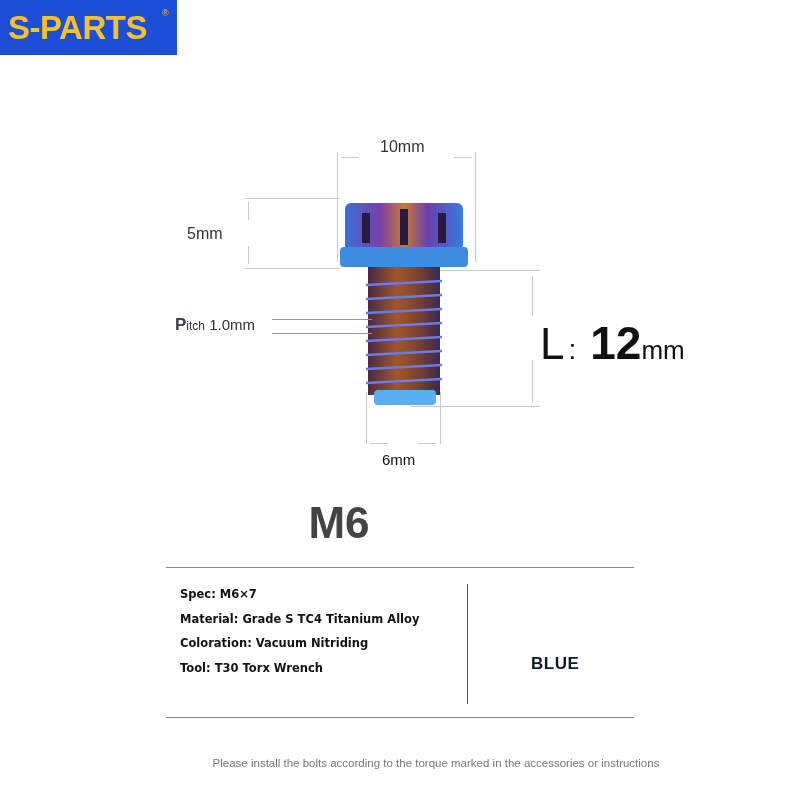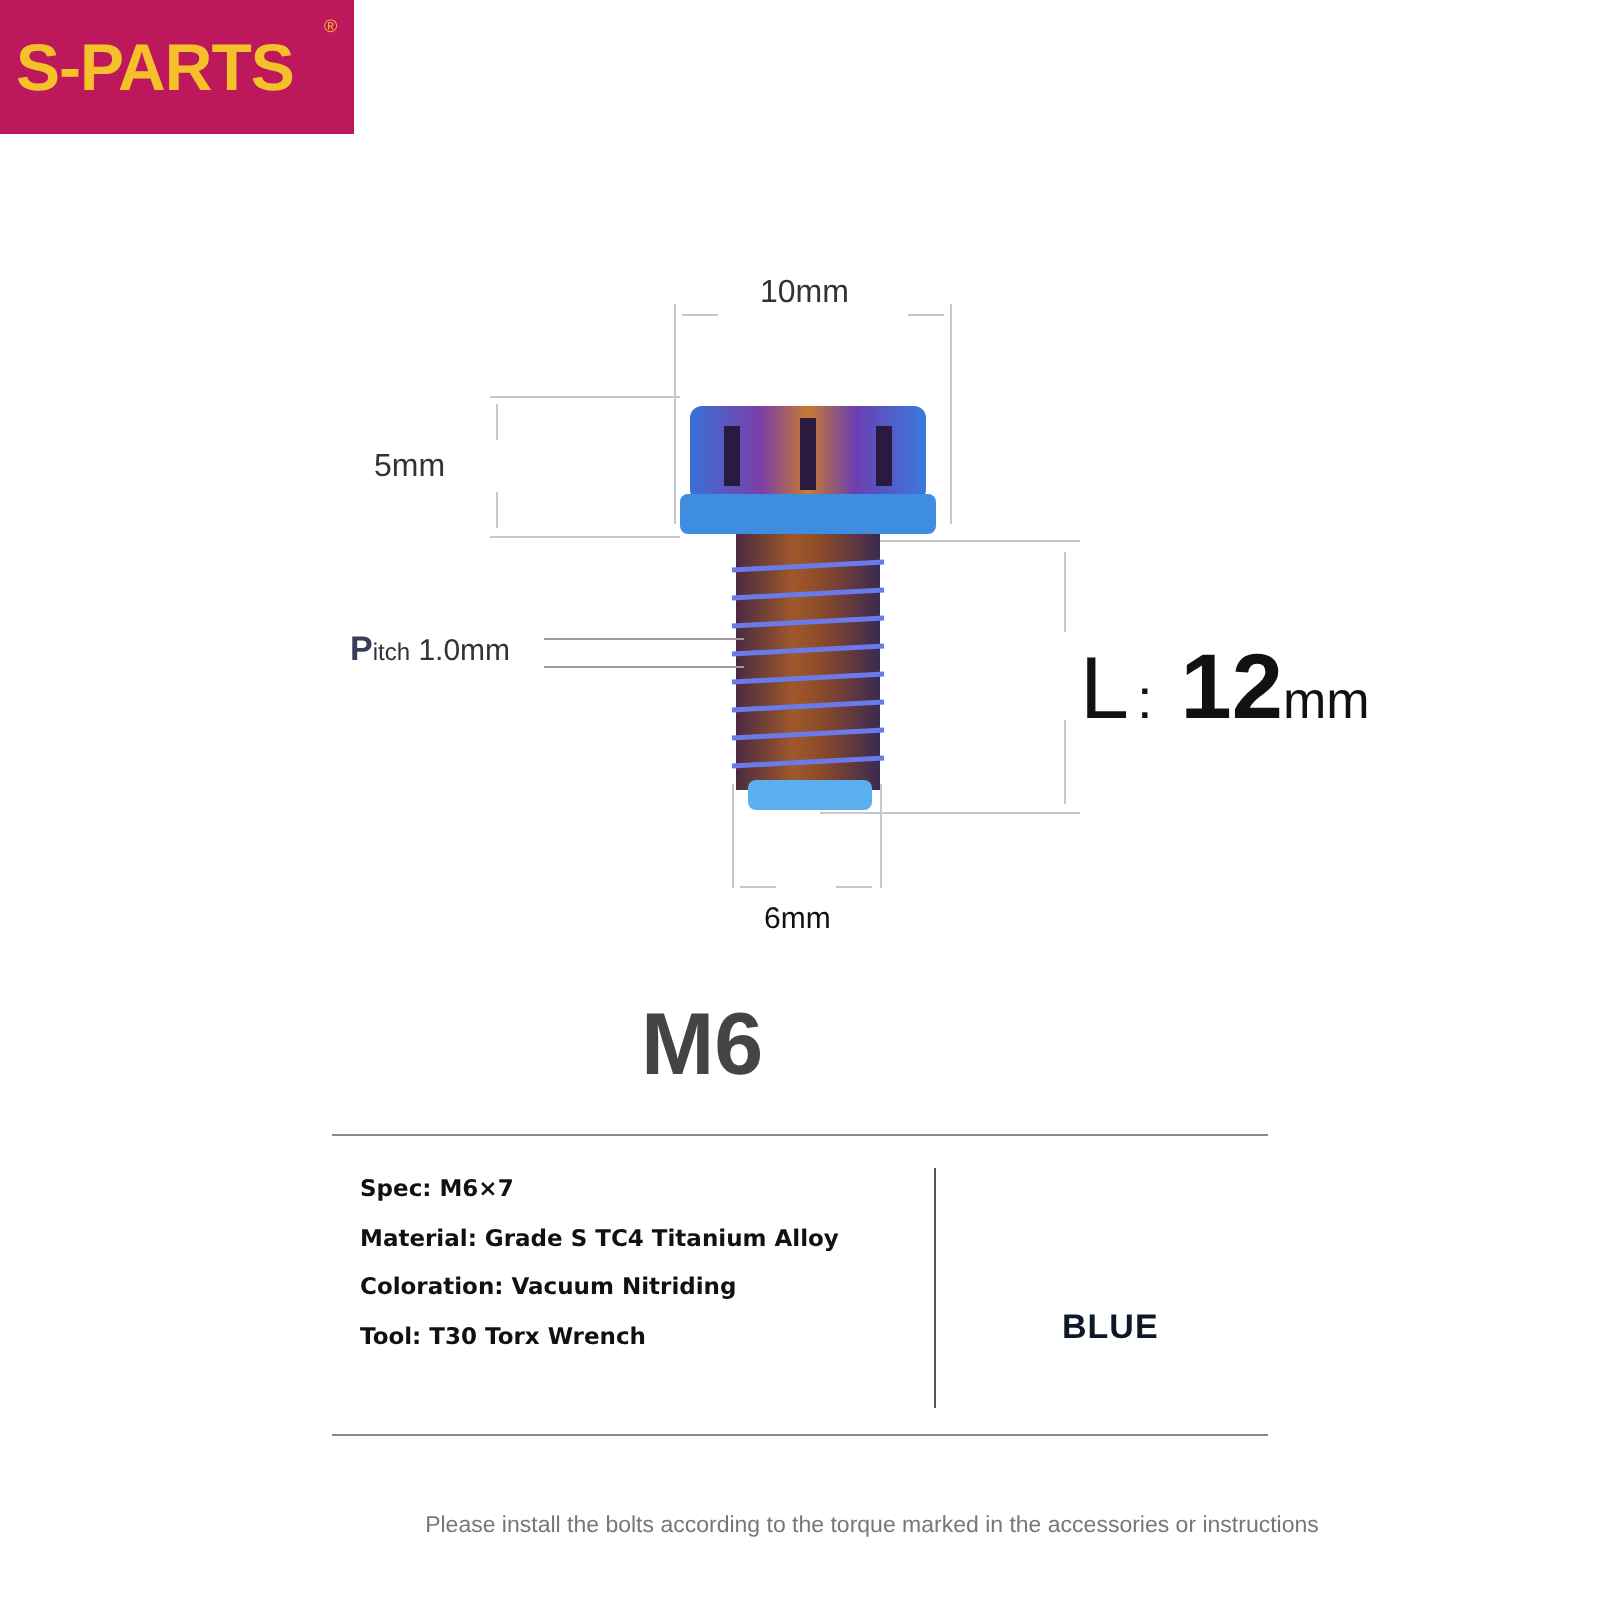--- a/index.html
+++ b/index.html
@@ -1,23 +1,23 @@
 <!DOCTYPE html>
 <html><head>
 <meta charset="utf-8">
 <style>
   html,body{margin:0;padding:0;}
   body{width:800px;height:800px;position:relative;background:#ffffff;overflow:hidden;font-family:"Liberation Sans",sans-serif;}
-  .logo{position:absolute;left:0;top:0;width:177px;height:67px;background:#be185d;display:flex;align-items:center;}
+  .logo{position:absolute;left:0;top:0;width:177px;height:55px;background:#1d4ed8;display:flex;align-items:center;}
   .logo-text{color:#f4c12a;font-weight:bold;font-size:33px;letter-spacing:-0.5px;margin-left:8px;font-family:"Liberation Sans",sans-serif;}
   .logo-reg{position:absolute;left:162px;top:8px;color:#f4c12a;font-size:9px;}
   .dim-label{position:absolute;color:#333;font-size:16px;}
   .dline{position:absolute;background:#c8c8d0;}
   .bolt{position:absolute;}
-  .m6{position:absolute;left:12px;width:678px;top:498px;text-align:center;font-size:44px;font-weight:bold;color:#444;}
+  .m6{position:absolute;left:0;width:678px;top:498px;text-align:center;font-size:44px;font-weight:bold;color:#444;}
   .hr{position:absolute;left:166px;width:468px;height:1px;background:#888;}
   .spec{position:absolute;left:180px;top:582px;font-family:"DejaVu Sans",sans-serif;font-weight:bold;font-size:11.5px;color:#111;line-height:24.5px;}
   .vsep{position:absolute;left:467px;top:584px;width:1px;height:120px;background:#555;}
   .color-label{position:absolute;left:531px;top:654px;font-size:17px;font-weight:bold;color:#0f172a;letter-spacing:0.5px;}
   .footer{position:absolute;left:0;width:800px;top:757px;text-align:center;font-size:11.5px;color:#777;padding-left:36px;}
   .L-label{position:absolute;left:540px;top:316px;font-size:44px;color:#111;}
   .L-num{font-weight:bold;font-size:46px;}
   .L-unit{font-size:26px;}
   .pitch{position:absolute;left:175px;top:315px;font-size:15px;color:#333;}
   .pitch b{color:#3b3b5c;font-size:17px;}

